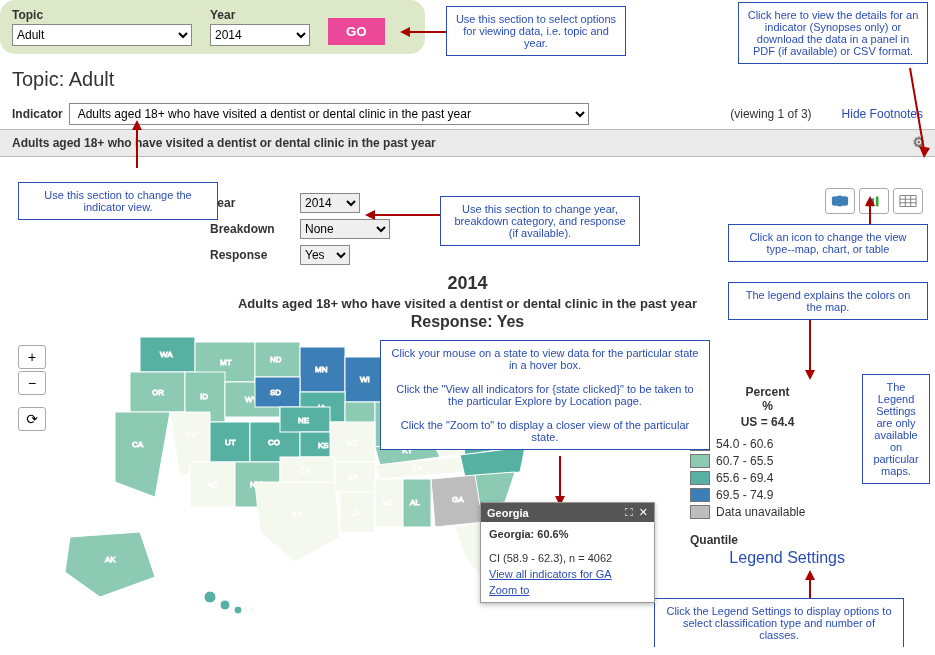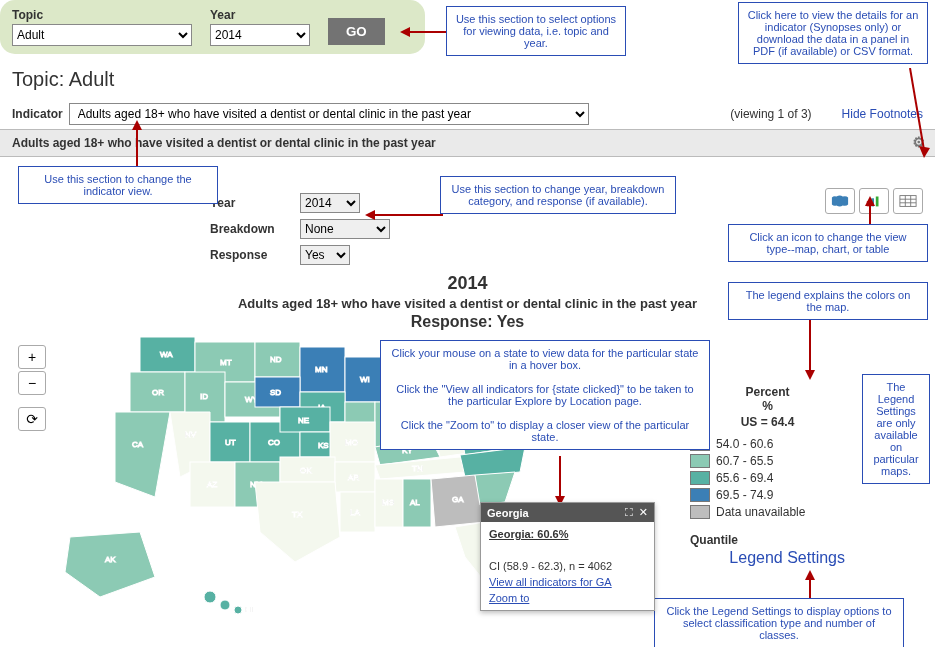--- a/index.html
+++ b/index.html
@@ -4,21 +4,21 @@
 <style>
   * { box-sizing: border-box; margin: 0; padding: 0; font-family: sans-serif; }
   body { width: 935px; background: #fff; font-size: 12px; color: #333; position: relative; }
 
   
   .filter-bar { background: #dce8c8; padding: 8px 12px; display: flex; align-items: flex-end; gap: 18px; width: 425px; border-radius: 15px; }
   .filter-group { display: flex; flex-direction: column; }
   .filter-group label { font-weight: bold; font-size: 12px; margin-bottom: 2px; }
   .filter-group select { width: 180px; height: 22px; font-size: 12px; border: 1px solid #888; background: #fff; }
   .filter-group.year select { width: 100px; }
-  .go-btn { background: #737373; color: #fff; border: none; padding: 6px 18px; font-weight: bold; cursor: pointer; margin-bottom: 1px; }
+  .go-btn { background: #ec4899; color: #fff; border: none; padding: 6px 18px; font-weight: bold; cursor: pointer; margin-bottom: 1px; }
 
   .topic-header { padding: 14px 12px 8px; font-size: 20px; font-weight: normal; }
 
   .indicator-row { display: flex; align-items: center; padding: 4px 12px; gap: 6px; }
   .indicator-row label { font-weight: bold; font-size: 12px; }
   .indicator-select { flex: 1; max-width: 520px; height: 22px; border: 1px solid #888; font-size: 12px; padding: 0 4px; background: #fff; }
   .viewing { margin-left: auto; font-size: 12px; }
   .hide-fn { color: #2a4db5; font-size: 12px; margin-left: 24px; cursor: pointer; }
 
   .panel-header { background: #eaeaea; border-top: 1px solid #bbb; border-bottom: 1px solid #bbb; padding: 6px 12px; font-weight: bold; font-size: 12px; position: relative; }
@@ -57,21 +57,21 @@
   .swatch { width: 20px; height: 14px; border: 1px solid #777; }
   .legend-q { font-weight: bold; margin-top: 14px; }
   .legend-settings { color: #2a4db5; text-align: right; font-size: 16px; cursor: pointer; margin-top: 2px; }
 
   
   .state-popup { position: absolute; left: 480px; top: 502px; width: 175px; background: #fff; border: 1px solid #999; box-shadow: 0 2px 5px rgba(0,0,0,0.25); font-size: 11px; z-index: 10; }
   .popup-head { background: #555; color: #fff; padding: 3px 6px; display: flex; align-items: center; }
   .popup-head .name { font-weight: bold; font-size: 11px; text-align: right; }
   .popup-head .icons { margin-left: auto; display: flex; gap: 6px; font-size: 11px; }
   .popup-body { padding: 6px 8px; }
-  .popup-body .val { font-weight: bold; margin-bottom: 20px; text-decoration: underline; }
+  .popup-body .val { font-weight: bold; margin-bottom: 12px; }
   .popup-body a { color: #2a4db5; text-decoration: underline; display: block; margin-top: 4px; cursor: pointer; }
 
   
   .callout { position: absolute; background: #fff; border: 1px solid #2a4db5; padding: 6px 8px; color: #2a4db5; font-size: 11px; text-align: center; z-index: 5; }
   .arrow { position: absolute; z-index: 4; }
 
   
   .c0 { fill: #f4f8ee; }
   .c2 { fill: #8ccab4; }
   .c3 { fill: #57b1a3; }
@@ -308,22 +308,22 @@
   <div class="popup-body">
     <div class="val">Georgia: 60.6%</div>
     <div>CI (58.9 - 62.3), n = 4062</div>
     <a>View all indicators for GA</a>
     <a>Zoom to</a>
   </div>
 </div>
 
 <div class="callout" style="left:446px; top:6px; width:180px;">Use this section to select options for viewing data, i.e. topic and year.</div>
 <div class="callout" style="left:738px; top:2px; width:190px;">Click here to view the details for an indicator (Synopses only) or download the data in a panel in PDF (if available) or CSV format.</div>
-<div class="callout" style="left:18px; top:166px; width:200px;">Use this section to change the indicator view.</div>
-<div class="callout" style="left:440px; top:176px; width:236px;">Use this section to change year, breakdown category, and response (if available).</div>
+<div class="callout" style="left:18px; top:182px; width:200px;">Use this section to change the indicator view.</div>
+<div class="callout" style="left:440px; top:196px; width:200px;">Use this section to change year, breakdown category, and response (if available).</div>
 <div class="callout" style="left:728px; top:224px; width:200px;">Click an icon to change the view type--map, chart, or table</div>
 <div class="callout" style="left:728px; top:282px; width:200px;">The legend explains the colors on the map.</div>
 <div class="callout" style="left:380px; top:340px; width:330px;">
   <div>Click your mouse on a state to view data for the particular state in a hover box.</div><br>
   <div>Click the "View all indicators for {state clicked}" to be taken to the particular Explore by Location page.</div><br>
   <div>Click the "Zoom to" to display a closer view of the particular state.</div>
 </div>
 <div class="callout" style="left:862px; top:374px; width:68px;">The Legend Settings are only available on particular maps.</div>
 <div class="callout" style="left:654px; top:598px; width:250px;">Click the Legend Settings to display options to select classification type and number of classes.</div>
 

